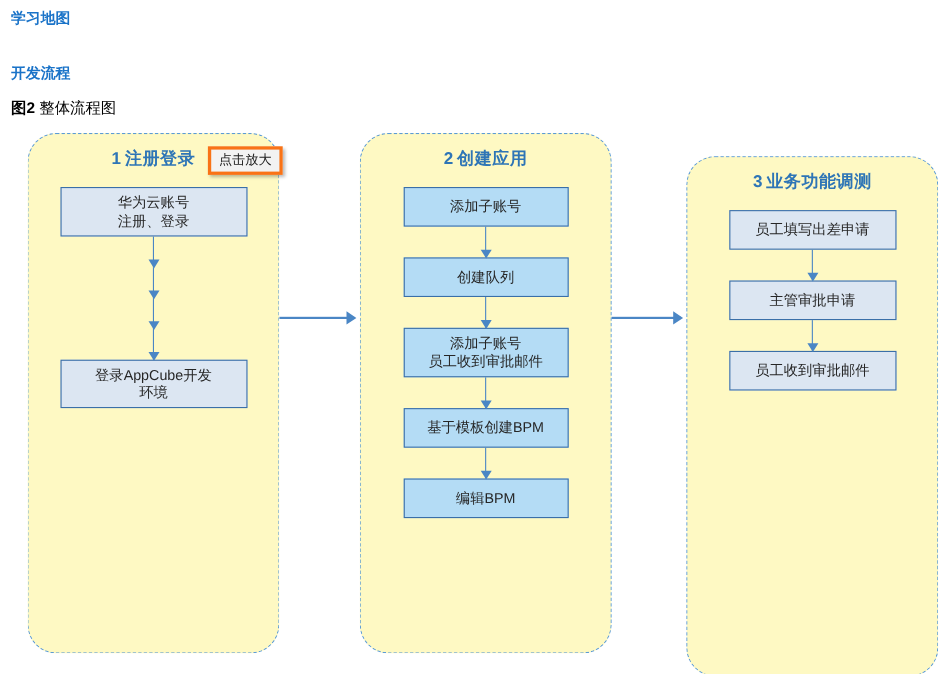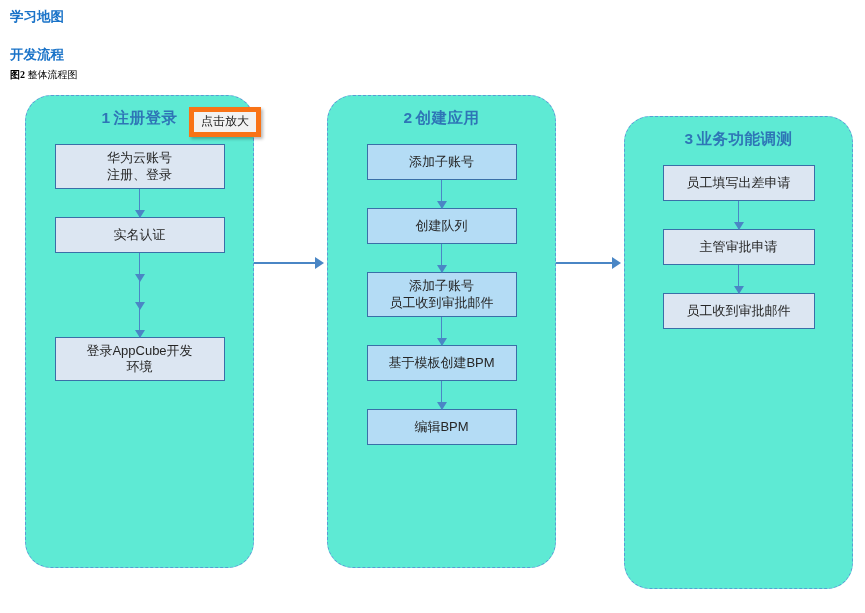--- a/index.html
+++ b/index.html
@@ -13,63 +13,62 @@
     height: 613px;
     font-family: "Liberation Sans", "DejaVu Sans", sans-serif;
     color: #262626;
     overflow: hidden;
     position: relative;
   }
 
   
   .doc {
     padding: 6px 25px 0 10px;
-    font-family: Liberation Serif, serif;
   }
   .sec-heading {
     color: #1a73c8;
     font-size: 13.5px;
     font-weight: bold;
     line-height: 1.35;
     margin: 0;
   }
   #heading-learning-map { margin-top: 2px; }
-  #heading-dev-flow { margin-top: 20px; }
+  #heading-dev-flow { margin-top: 32px; }
 
   .body-text {
     font-size: 13px;
     line-height: 1.5;
     color: #1a1a1a;
     margin: 11px 0 0 0;
     letter-spacing: .1px;
   }
   .fig-caption {
-    font-size: 10px;
-    margin: 4px 0 0 0;
+    font-size: 14px;
+    margin: 14px 0 0 0;
     color: #000;
   }
   .fig-caption .fig-num { font-weight: bold; }
 
   
   .flow {
     position: relative;
     margin-top: 13px;
     height: 475px;
     width: 865px;
   }
 
   .panel {
     position: absolute;
     top: 0;
     width: 229px;
     height: 473px;
     box-sizing: border-box;
     border: 1px dashed #5b9bd5;
     border-radius: 26px;
-    background: #5eead4;
+    background: #fef9c3;
   }
   #panel-1 { left: 25px; }
   #panel-2 { left: 327px; }
   #panel-3 { left: 624px; margin-top: 21px; }
 
   .panel-title {
     position: absolute;
     top: 12px;
     left: 0;
     right: 0;
@@ -156,21 +155,21 @@
   }
   #h-connector-1 { left: 254px; width: 68px; }
   #h-connector-2 { left: 556px; width: 63px; }
 
   
   .tooltip {
     position: absolute;
     top: 11px;
     left: 163px;
     background: #f2f2f2;
-    border: 5px solid #f97316;
+    border: 3px solid #f97316;
     box-shadow: 2px 2px 3px rgba(0,0,0,.28);
     font-size: 12px;
     color: #1a1a1a;
     padding: 2px 7px 3px 7px;
     white-space: nowrap;
     line-height: 1.2;
     z-index: 20;
   }
 </style>
 </head>
@@ -197,23 +196,20 @@
       <span class="step-num">1</span><span>注册登录</span>
     </div>
     <div class="steps">
       <div class="node two-line">
         <span>
           <span>华为云账号</span><br>
           <span>注册、登录</span>
         </span>
       </div>
       <div class="connector"></div>
-      <div class="node">
-        <span>实名认证</span>
-      </div>
       <div class="connector"></div>
       <div class="connector"></div>
       <div class="connector"></div>
       <div class="node two-line">
         <span>
           <span>登录AppCube开发</span><br>
           <span>环境</span>
         </span>
       </div>
     </div>

